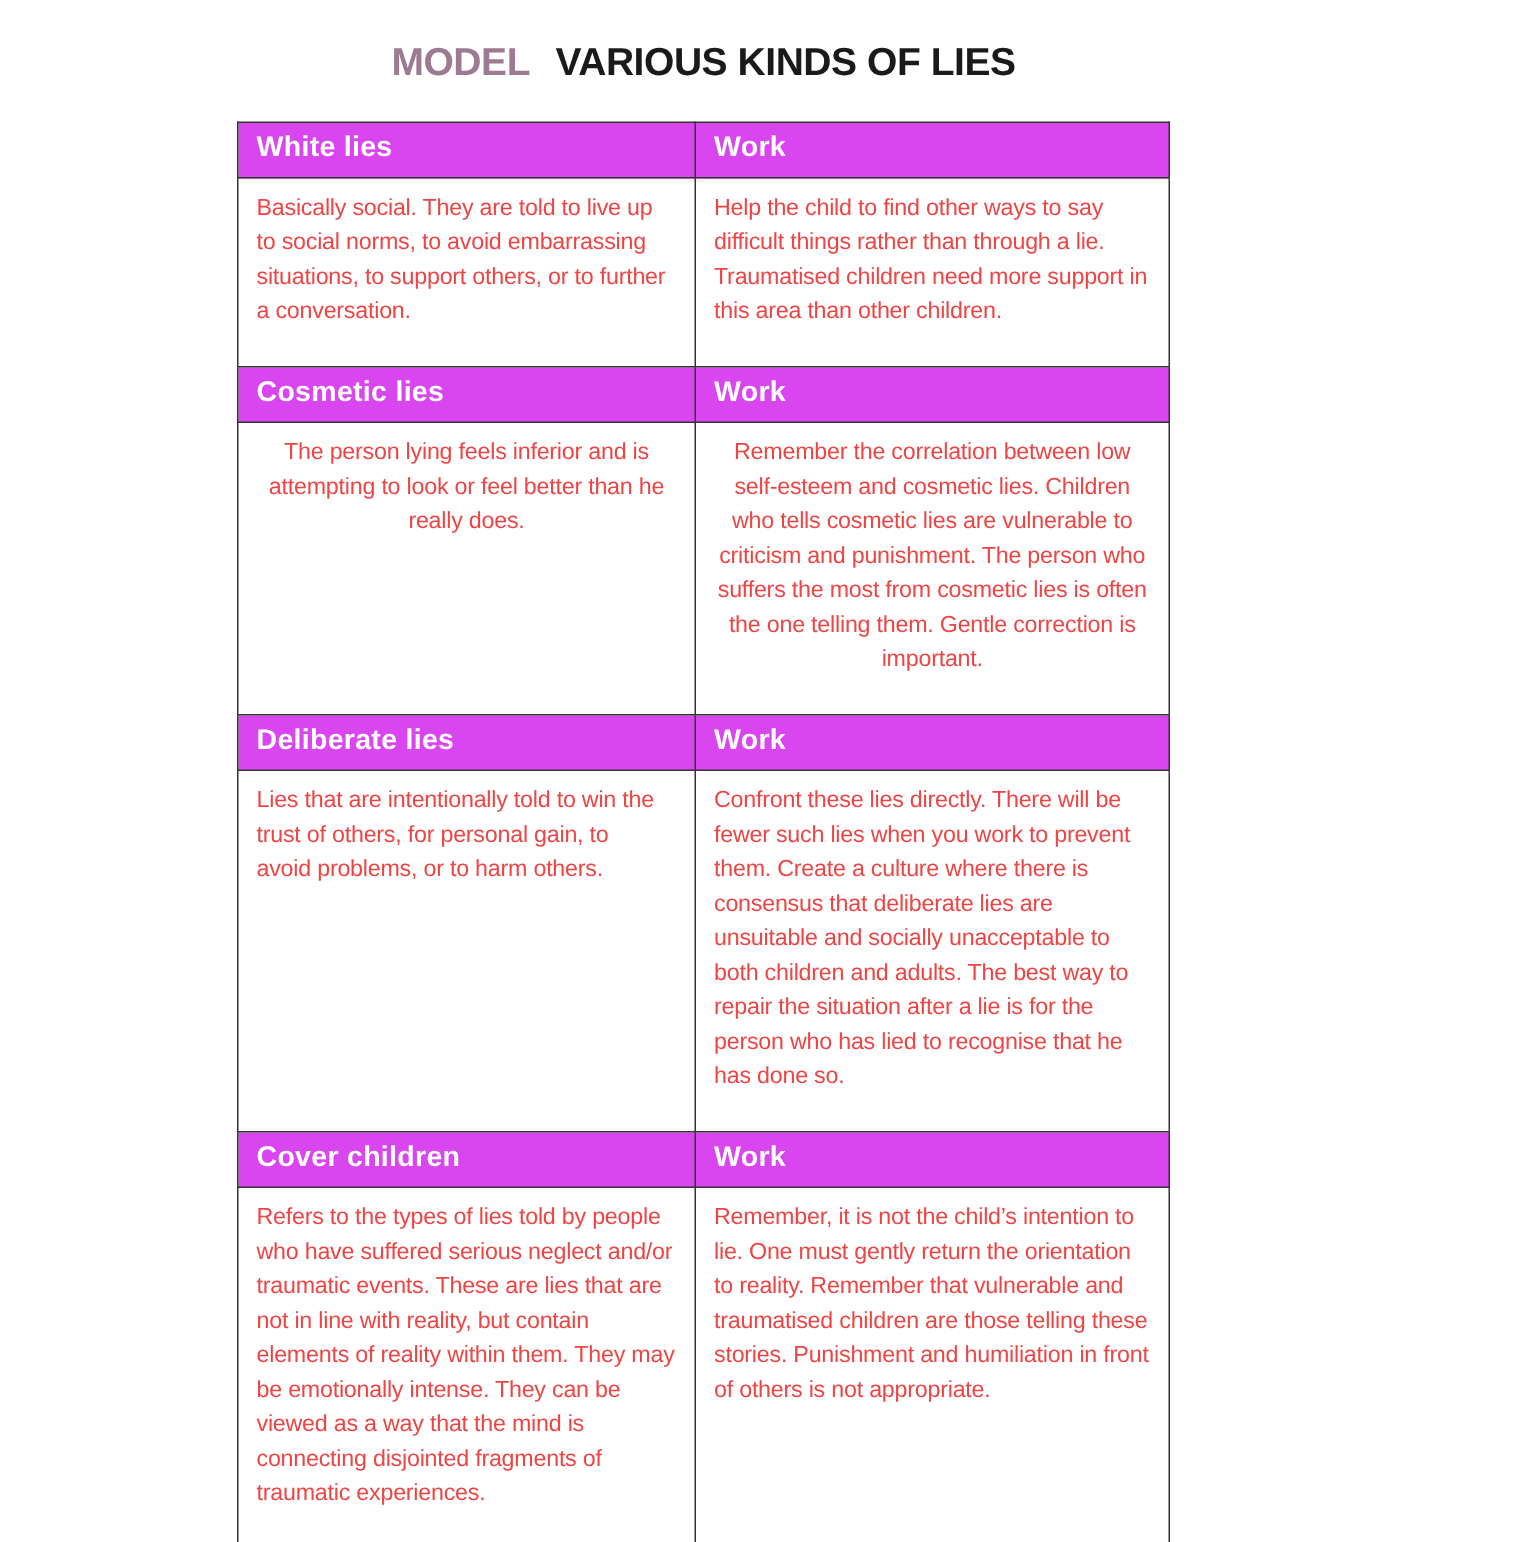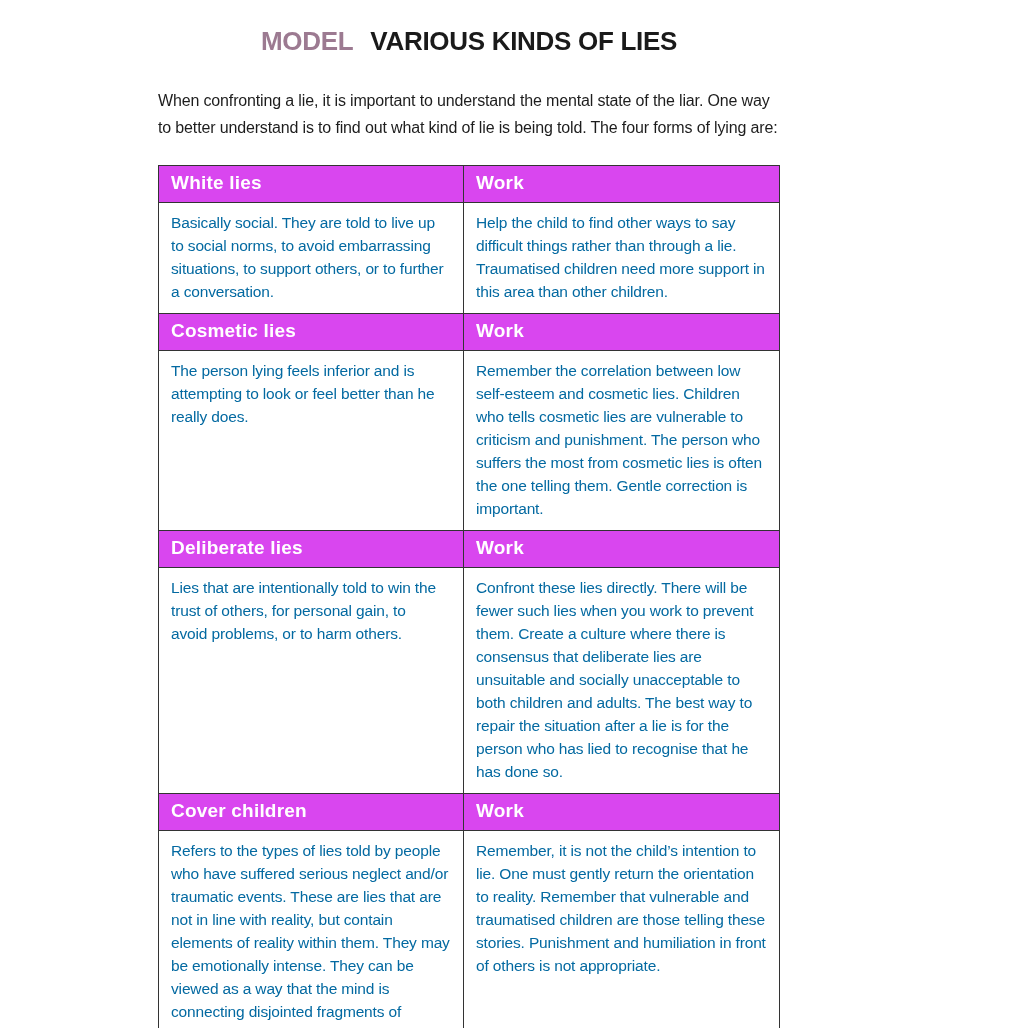--- a/index.html
+++ b/index.html
@@ -63,37 +63,36 @@
     letter-spacing: 0.2px;
     padding: 4px 12px 6px 12px;
     height: 26px;
     vertical-align: middle;
   }
   .lies-table td {
     font-size: 15.5px;
     line-height: 23px;
     letter-spacing: -0.15px;
     vertical-align: top;
-    padding: 8px 12px 10px 12px;
+    padding: 8px 12px 25px 12px;
     white-space: pre-wrap;
-    color: #0369a1;
+    color: #ef4444;
   }
   tr.body-row-0 td { height: 86px; }
-  tr.body-row-1 td { height: 154px; }
+  tr.body-row-1 td { height: 154px; text-align: center; }
   tr.body-row-2 td { height: 178px; }
   tr.body-row-3 td { height: 198px; }
 </style>
 </head>
 <body>
 
 <div class="content">
 
   <h1 class="title"><span class="title-accent">MODEL</span><span class="title-rest">VARIOUS KINDS OF LIES</span></h1>
 
-  <p class="intro">When confronting a lie, it is important to understand the mental state of the liar. One way to better understand is to find out what kind of lie is being told. The four forms of lying are:</p>
 
   <table class="lies-table">
     <colgroup>
       <col class="col-left">
       <col class="col-right">
     </colgroup>
     <tbody>
 
       <tr class="header-row">
         <th>White lies</th>

